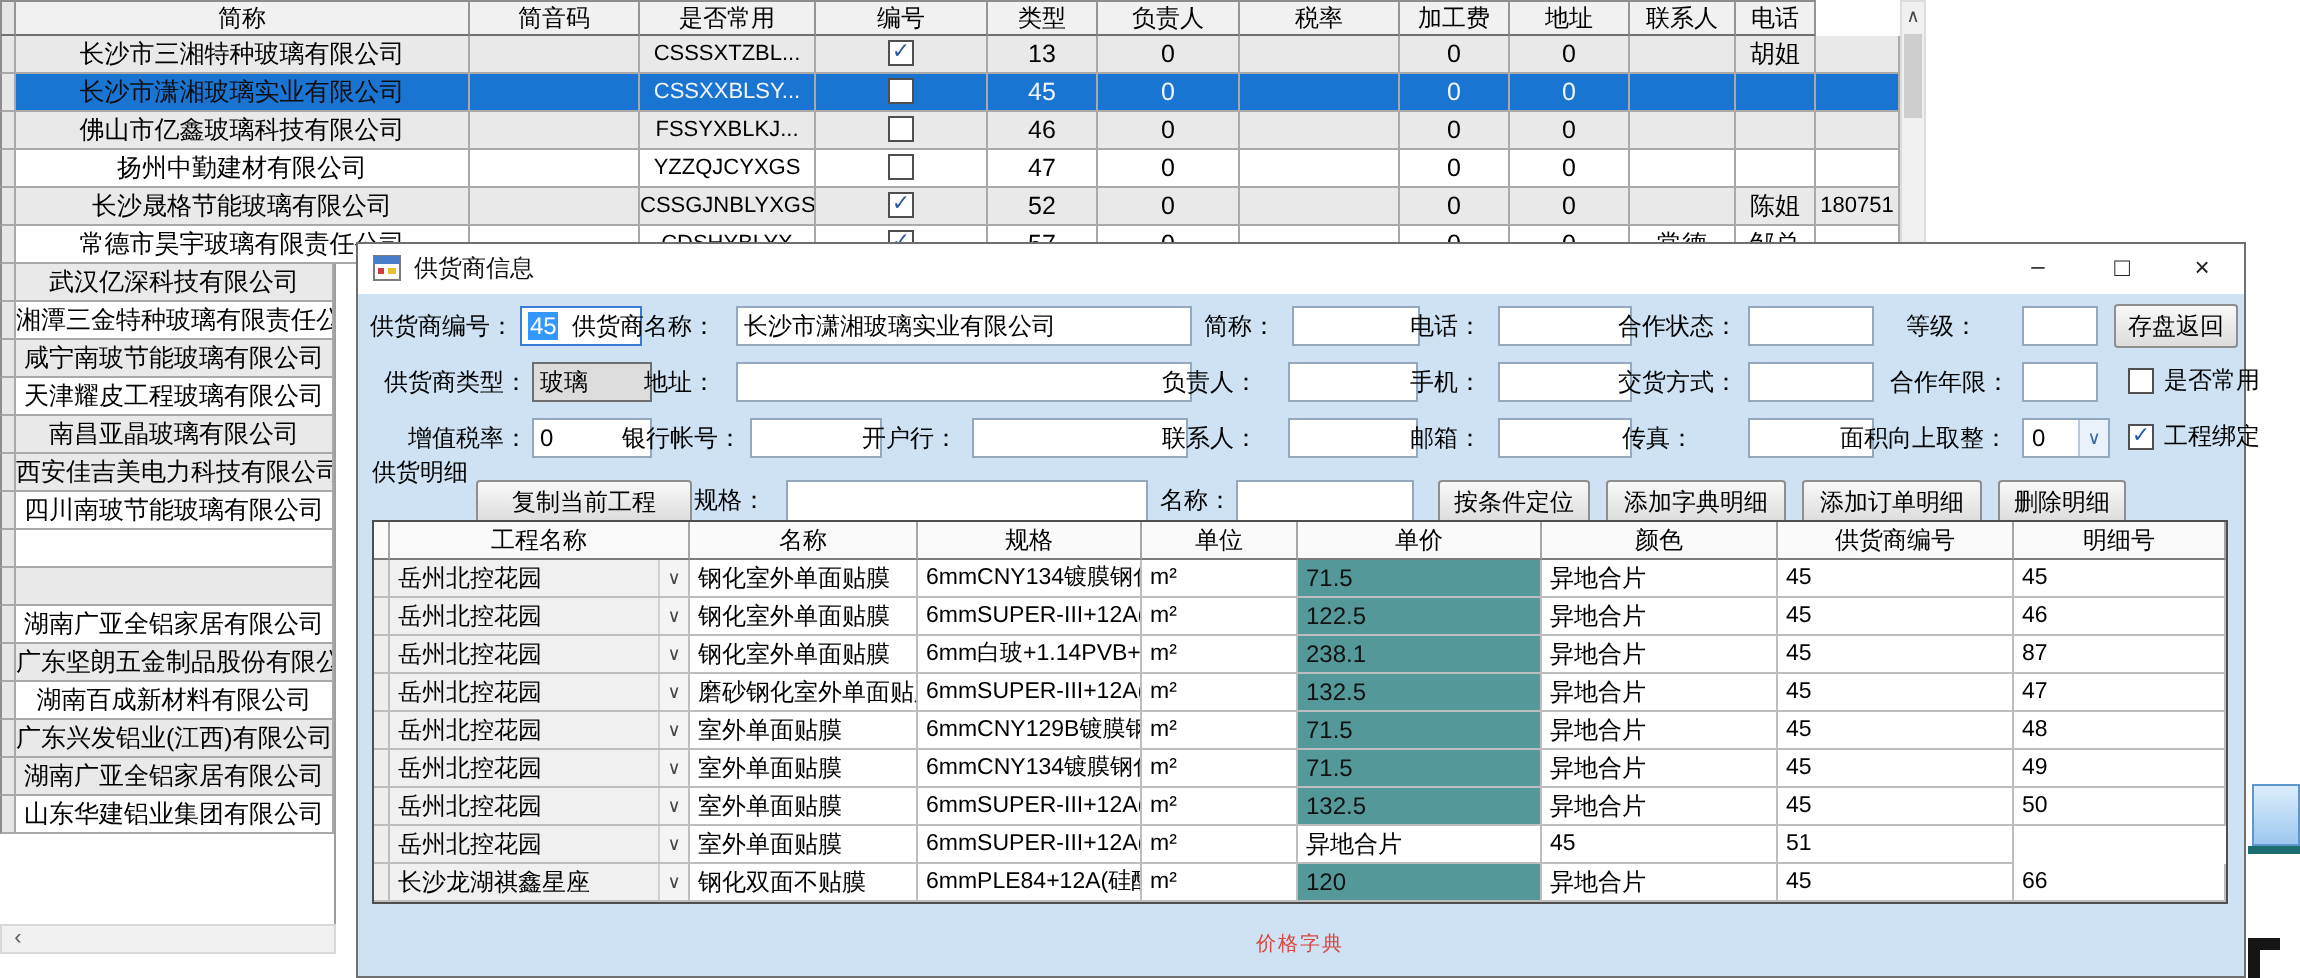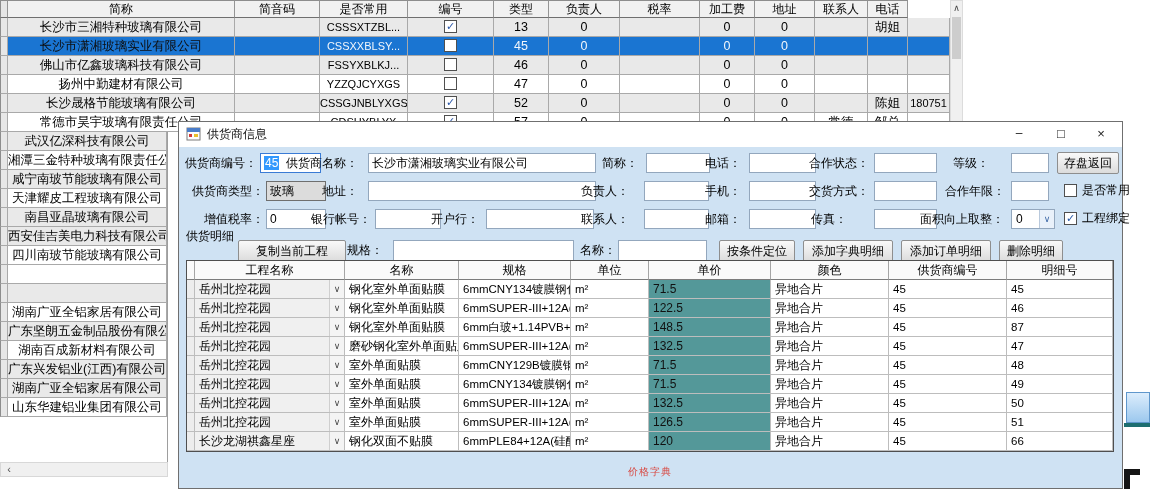--- a/index.html
+++ b/index.html
@@ -421,21 +421,21 @@
           </div>
           <div class="dt-row">
             <div class="d rh"></div>
             <div class="d dcombo">
               <span class="combo-txt">岳州北控花园</span>
               <span class="combo-btn">∨</span>
             </div>
             <div class="d">钢化室外单面贴膜</div>
             <div class="d spec">6mm白玻+1.14PVB+6mm...</div>
             <div class="d unit">m²</div>
-            <div class="d price">148.5</div>
+            <div class="d price">238.1</div>
             <div class="d">异地合片</div>
             <div class="d num">45</div>
             <div class="d num">87</div>
           </div>
           <div class="dt-row">
             <div class="d rh"></div>
             <div class="d dcombo">
               <span class="combo-txt">岳州北控花园</span>
               <span class="combo-btn">∨</span>
             </div>
@@ -491,21 +491,20 @@
           </div>
           <div class="dt-row">
             <div class="d rh"></div>
             <div class="d dcombo">
               <span class="combo-txt">岳州北控花园</span>
               <span class="combo-btn">∨</span>
             </div>
             <div class="d">室外单面贴膜</div>
             <div class="d spec">6mmSUPER-III+12A(硅...</div>
             <div class="d unit">m²</div>
-            <div class="d price">126.5</div>
             <div class="d">异地合片</div>
             <div class="d num">45</div>
             <div class="d num">51</div>
           </div>
           <div class="dt-row">
             <div class="d rh"></div>
             <div class="d dcombo">
               <span class="combo-txt">长沙龙湖祺鑫星座</span>
               <span class="combo-btn">∨</span>
             </div>

